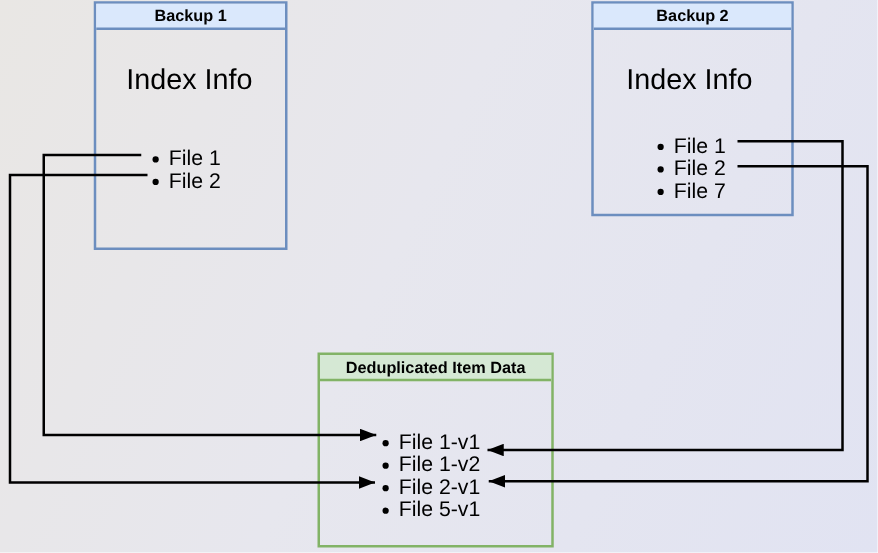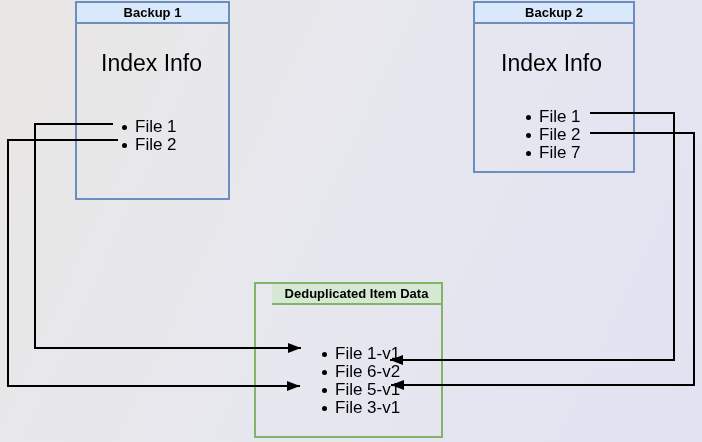--- a/index.html
+++ b/index.html
@@ -66,21 +66,21 @@
   #backup2 .row.r1 { top: 102px; }
   #backup2 .row.r2 { top: 120px; }
   #dedup .row { left: 50px; }
   #dedup .row.r0 { top: 40px; }
   #dedup .row.r1 { top: 58px; }
   #dedup .row.r2 { top: 76px; }
   #dedup .row.r3 { top: 94px; }
 
   #backup1 { left: 75px;  top: 1px;   width: 155px; height: 199px; }
   #backup2 { left: 473px; top: 1px;   width: 162px; height: 172px; }
-  #dedup   { left: 254px; top: 282px; width: 189px; height: 156px; padding-left: 16px; }
+  #dedup   { left: 254px; top: 282px; width: 189px; height: 156px; }
 
   svg.connector-layer {
     position: absolute;
     left: 0; top: 0;
     width: 702px;
     height: 442px;
     pointer-events: none;
     z-index: 5;
   }
   .edge { fill: none; stroke: #000; stroke-width: 2; }
@@ -106,23 +106,23 @@
       <div class="row r0"><span class="bullet"></span><span>File 1</span></div>
       <div class="row r1"><span class="bullet"></span><span>File 2</span></div>
       <div class="row r2"><span class="bullet"></span><span>File 7</span></div>
     </div>
   </div>
 
   <div id="dedup" class="box green">
     <div class="box-title">Deduplicated Item Data</div>
     <div class="box-body">
       <div class="row r0"><span class="bullet"></span><span>File 1-v1</span></div>
-      <div class="row r1"><span class="bullet"></span><span>File 6-v2</span></div>
-      <div class="row r2"><span class="bullet"></span><span>File 5-v1</span></div>
-      <div class="row r3"><span class="bullet"></span><span>File 3-v1</span></div>
+      <div class="row r1"><span class="bullet"></span><span>File 1-v2</span></div>
+      <div class="row r2"><span class="bullet"></span><span>File 2-v1</span></div>
+      <div class="row r3"><span class="bullet"></span><span>File 5-v1</span></div>
     </div>
   </div>
 
   <svg class="connector-layer" viewBox="0 0 702 442" xmlns="http://www.w3.org/2000/svg">
     <defs>
       <marker id="arrow" markerUnits="userSpaceOnUse" markerWidth="14" markerHeight="10" refX="13" refY="5" orient="auto">
         <path d="M0,0 L13,5 L0,10 Z" fill="#000"></path>
       </marker>
     </defs>
   <polyline points="113,124 35,124 35,348 301,348" class="edge" marker-end="url(#arrow)"></polyline>

